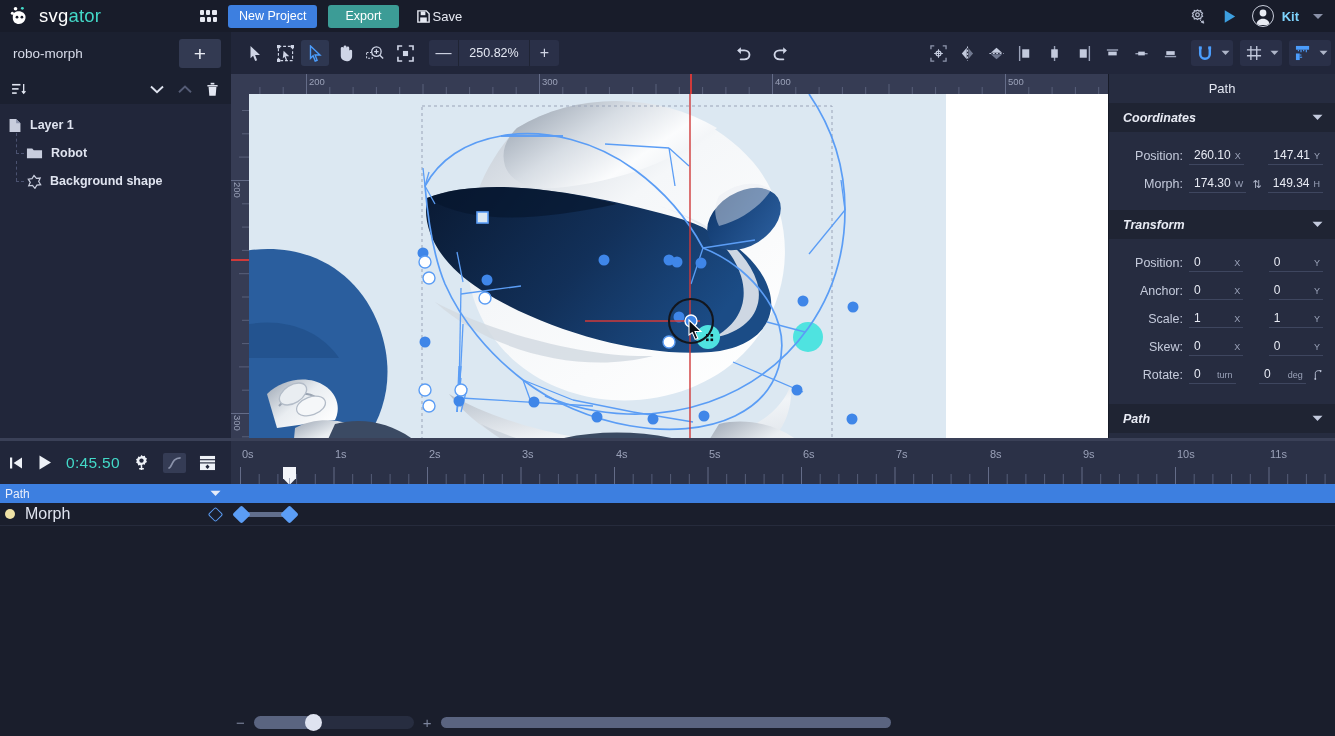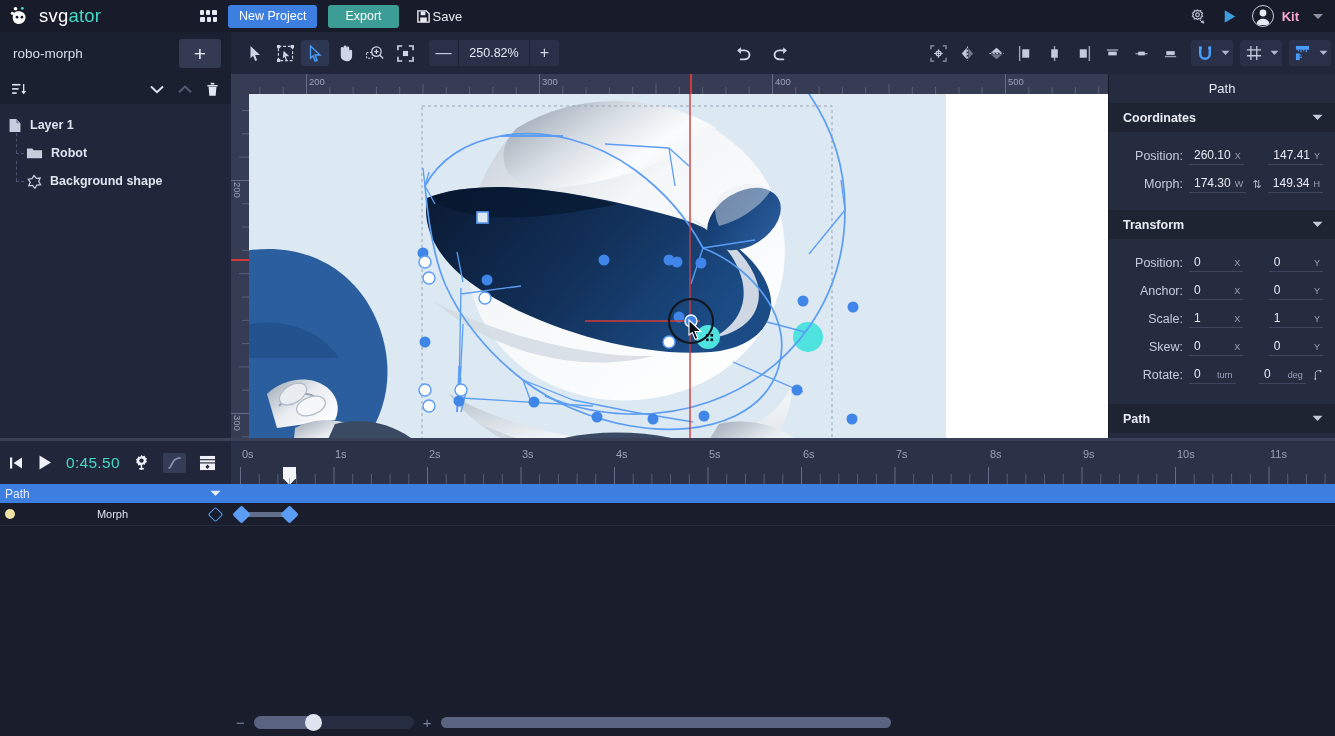--- a/index.html
+++ b/index.html
@@ -43,21 +43,21 @@
     background: none; border: none; font-family: inherit; cursor: pointer; margin-left: 6px;
   }
 
   .hdr-right { position: absolute; right: 0; top: 0; height: 32px; display: flex; align-items: center; gap: 14px; padding-right: 12px; }
   .icon-btn { background: none; border: none; cursor: pointer; display: flex; align-items: center; justify-content: center; padding: 0; }
   .user-chip { display: flex; align-items: center; gap: 8px; cursor: pointer; }
   .avatar {
     width: 22px; height: 22px; border-radius: 50%; border: 1.4px solid #c8cddb;
     display: flex; align-items: center; justify-content: center; overflow: hidden;
   }
-  .user-name { color: #f9a8d4; font-size: 13px; font-weight: 700; }
+  .user-name { color: #7dd3fc; font-size: 13px; font-weight: 700; }
   .caret-dn { width: 0; height: 0; border-left: 5px solid transparent; border-right: 5px solid transparent; border-top: 5px solid #8a91a8; }
 
   
   .left-panel {
     position: absolute; left: 0; top: 32px; width: 231px; height: 406px;
     background: #21263a;
   }
   .proj-bar {
     height: 42px; display: flex; align-items: center; justify-content: space-between;
     padding: 0 10px 0 13px; background: #1b2030;
@@ -145,21 +145,21 @@
   .right-panel {
     position: absolute; left: 1108px; top: 74px; width: 227px; height: 364px;
     background: #262c40; border-left: 1px solid #171b28; overflow: hidden;
   }
   .rp-title {
     height: 29px; line-height: 29px; text-align: center;
     color: #e3e7f2; font-size: 13px; background: #262c40;
   }
   .rp-section-head {
     height: 29px; background: #1f2433; display: flex; align-items: center;
-    justify-content: space-between; padding: 0 12px 0 14px; cursor: pointer;
+    justify-content: space-between; padding: 0 12px 0 14px; cursor: pointer; font-style: italic;
   }
   .rp-section-head span { color: #e8ebf4; font-size: 12.5px; font-weight: 700; }
   .rp-body { padding: 10px 12px 12px 12px; }
   .prop-row { display: flex; align-items: center; height: 28px; gap: 6px; }
   .prop-label { color: #c5cbdc; font-size: 12.5px; text-align: right; width: 62px; flex: none; }
   .field {
     display: flex; align-items: baseline; gap: 4px; border-bottom: 1px solid #3e465f;
     padding: 1px 3px 2px 5px; width: 62px;
   }
   .field .val { color: #e8ebf4; font-size: 12px; flex: 1; background: none; border: none; outline: none; font-family: inherit; }
@@ -186,21 +186,21 @@
   .track-head-path span { color: #e9eefb; font-size: 12px; }
   .track-lane-path {
     position: absolute; left: 231px; top: 484px; width: 1104px; height: 19px; background: #3d7fe0;
   }
   .track-head-morph {
     position: absolute; left: 0; top: 503px; width: 231px; height: 23px;
     background: #1a1e2c; display: flex; align-items: center; gap: 10px; padding: 0 10px 0 5px;
     border-bottom: 1px solid #262b3c;
   }
   .dot-yellow { width: 10px; height: 10px; border-radius: 50%; background: #efe2a5; flex: none; }
-  .track-head-morph .nm { color: #dfe3ef; font-size: 11px; flex: 1; text-align: center; }
+  .track-head-morph .nm { color: #dfe3ef; font-size: 16px; flex: 1; }
   .track-lane-morph {
     position: absolute; left: 231px; top: 503px; width: 1104px; height: 23px;
     background: #1a1e2c; border-bottom: 1px solid #262b3c;
   }
   .kf {
     position: absolute; width: 13px; height: 13px; background: #5b9df5;
     transform: rotate(45deg) ; border-radius: 2px; cursor: pointer;
   }
   .kf-outline {
     position: absolute; width: 11px; height: 11px; border: 1.6px solid #5b9df5;

